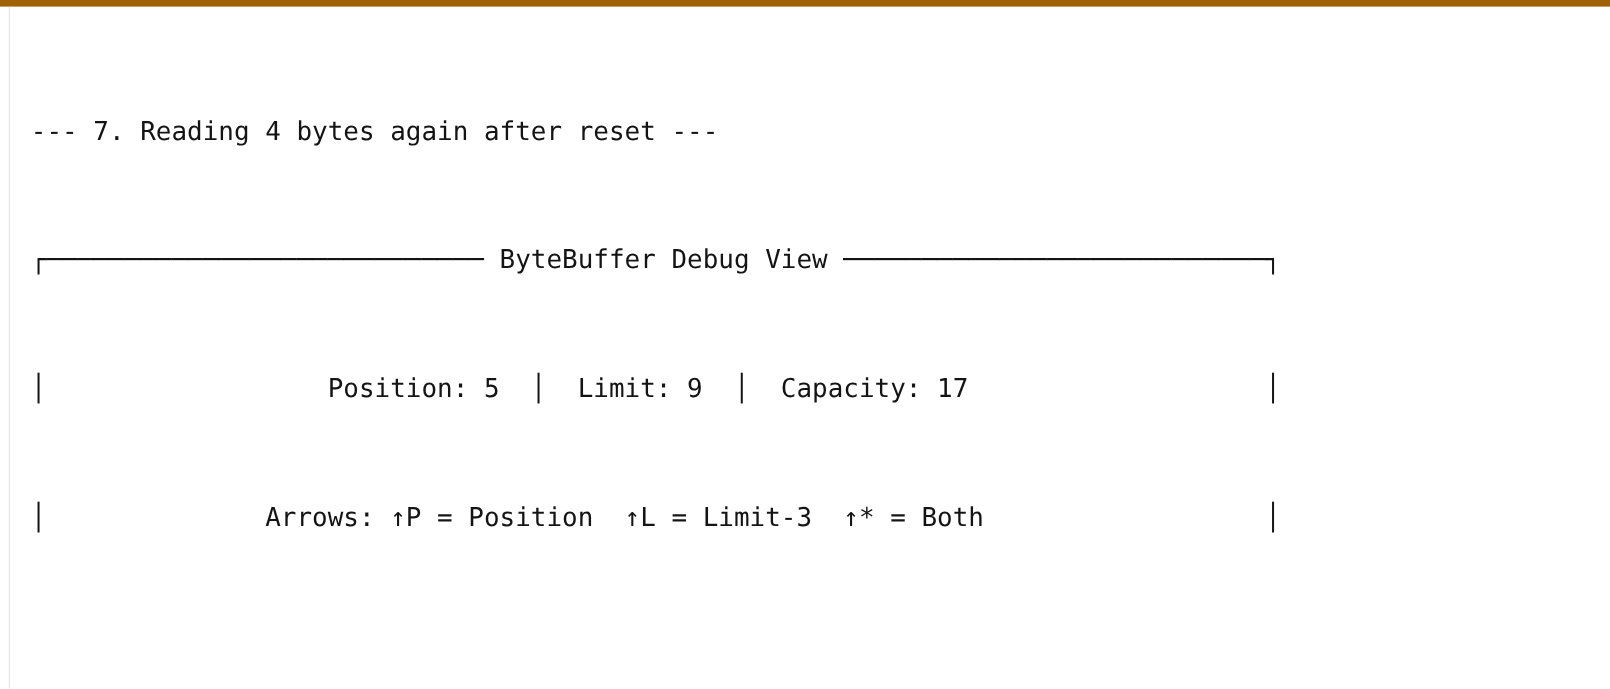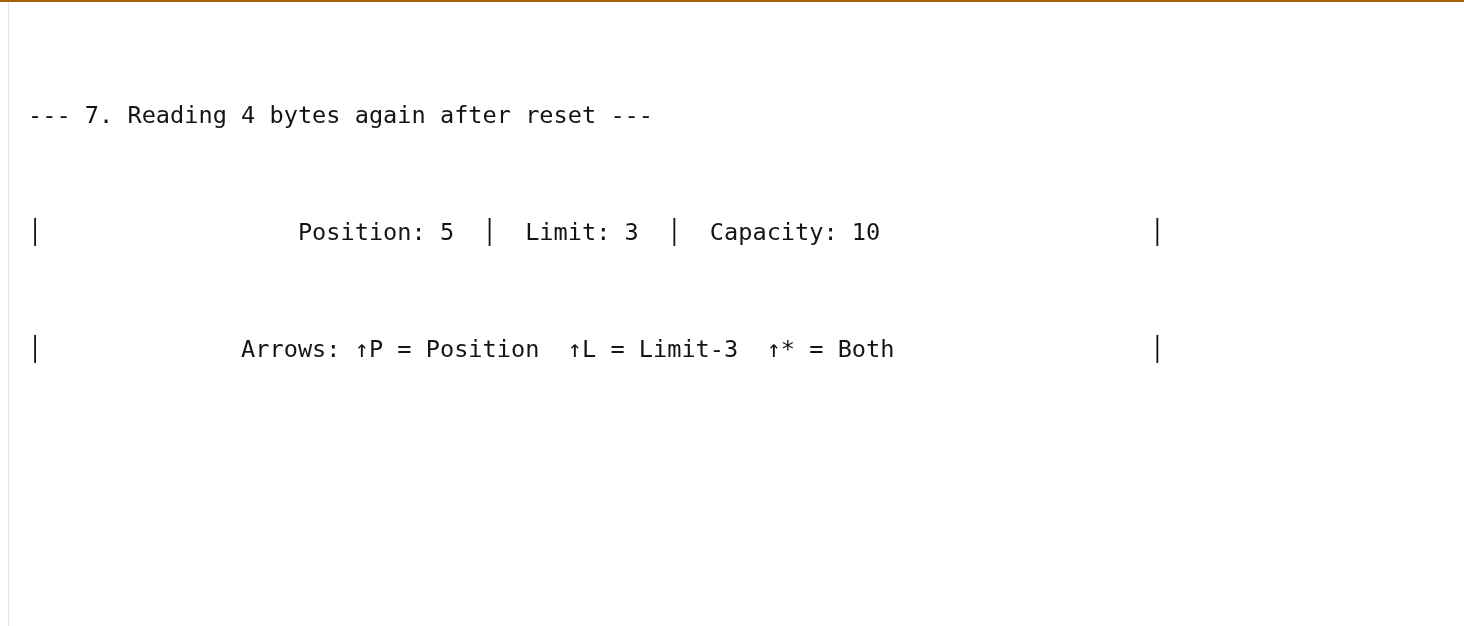--- a/index.html
+++ b/index.html
@@ -2,21 +2,21 @@
 <html><head>
 <meta charset="utf-8">
 <style>
   html, body { margin: 0; padding: 0; background: #ffffff; }
   .screen {
     position: relative;
     width: 1464px;
     height: 626px;
     background: #ffffff;
     overflow: hidden;
-    border-top: 2px solid #a16207;
+    border-top: 6px solid #a16207;
     box-sizing: border-box;
   }
   .panel-edge {
     position: absolute;
     left: 8px;
     top: 0;
     bottom: 0;
     width: 1px;
     background: #e3e3e3;
   }
@@ -34,21 +34,22 @@
   .line { min-height: 39px; }
 </style>
 </head>
 <body>
 
 <div class="screen">
   <div class="panel-edge"></div>
 
   <div class="terminal">
     <div class="line">--- 7. Reading 4 bytes again after reset ---</div>
-    <div class="line">│                  Position: 5  │  Limit: 3  │  Capacity: 10                   │</div>
+    <div class="line">┌──────────────────────────── ByteBuffer Debug View ───────────────────────────┐</div>
+    <div class="line">│                  Position: 5  │  Limit: 9  │  Capacity: 17                   │</div>
     <div class="line">│              Arrows: ↑P = Position  ↑L = Limit-3  ↑* = Both                  │</div>
     
     
     
     
     
     
     
     
     

